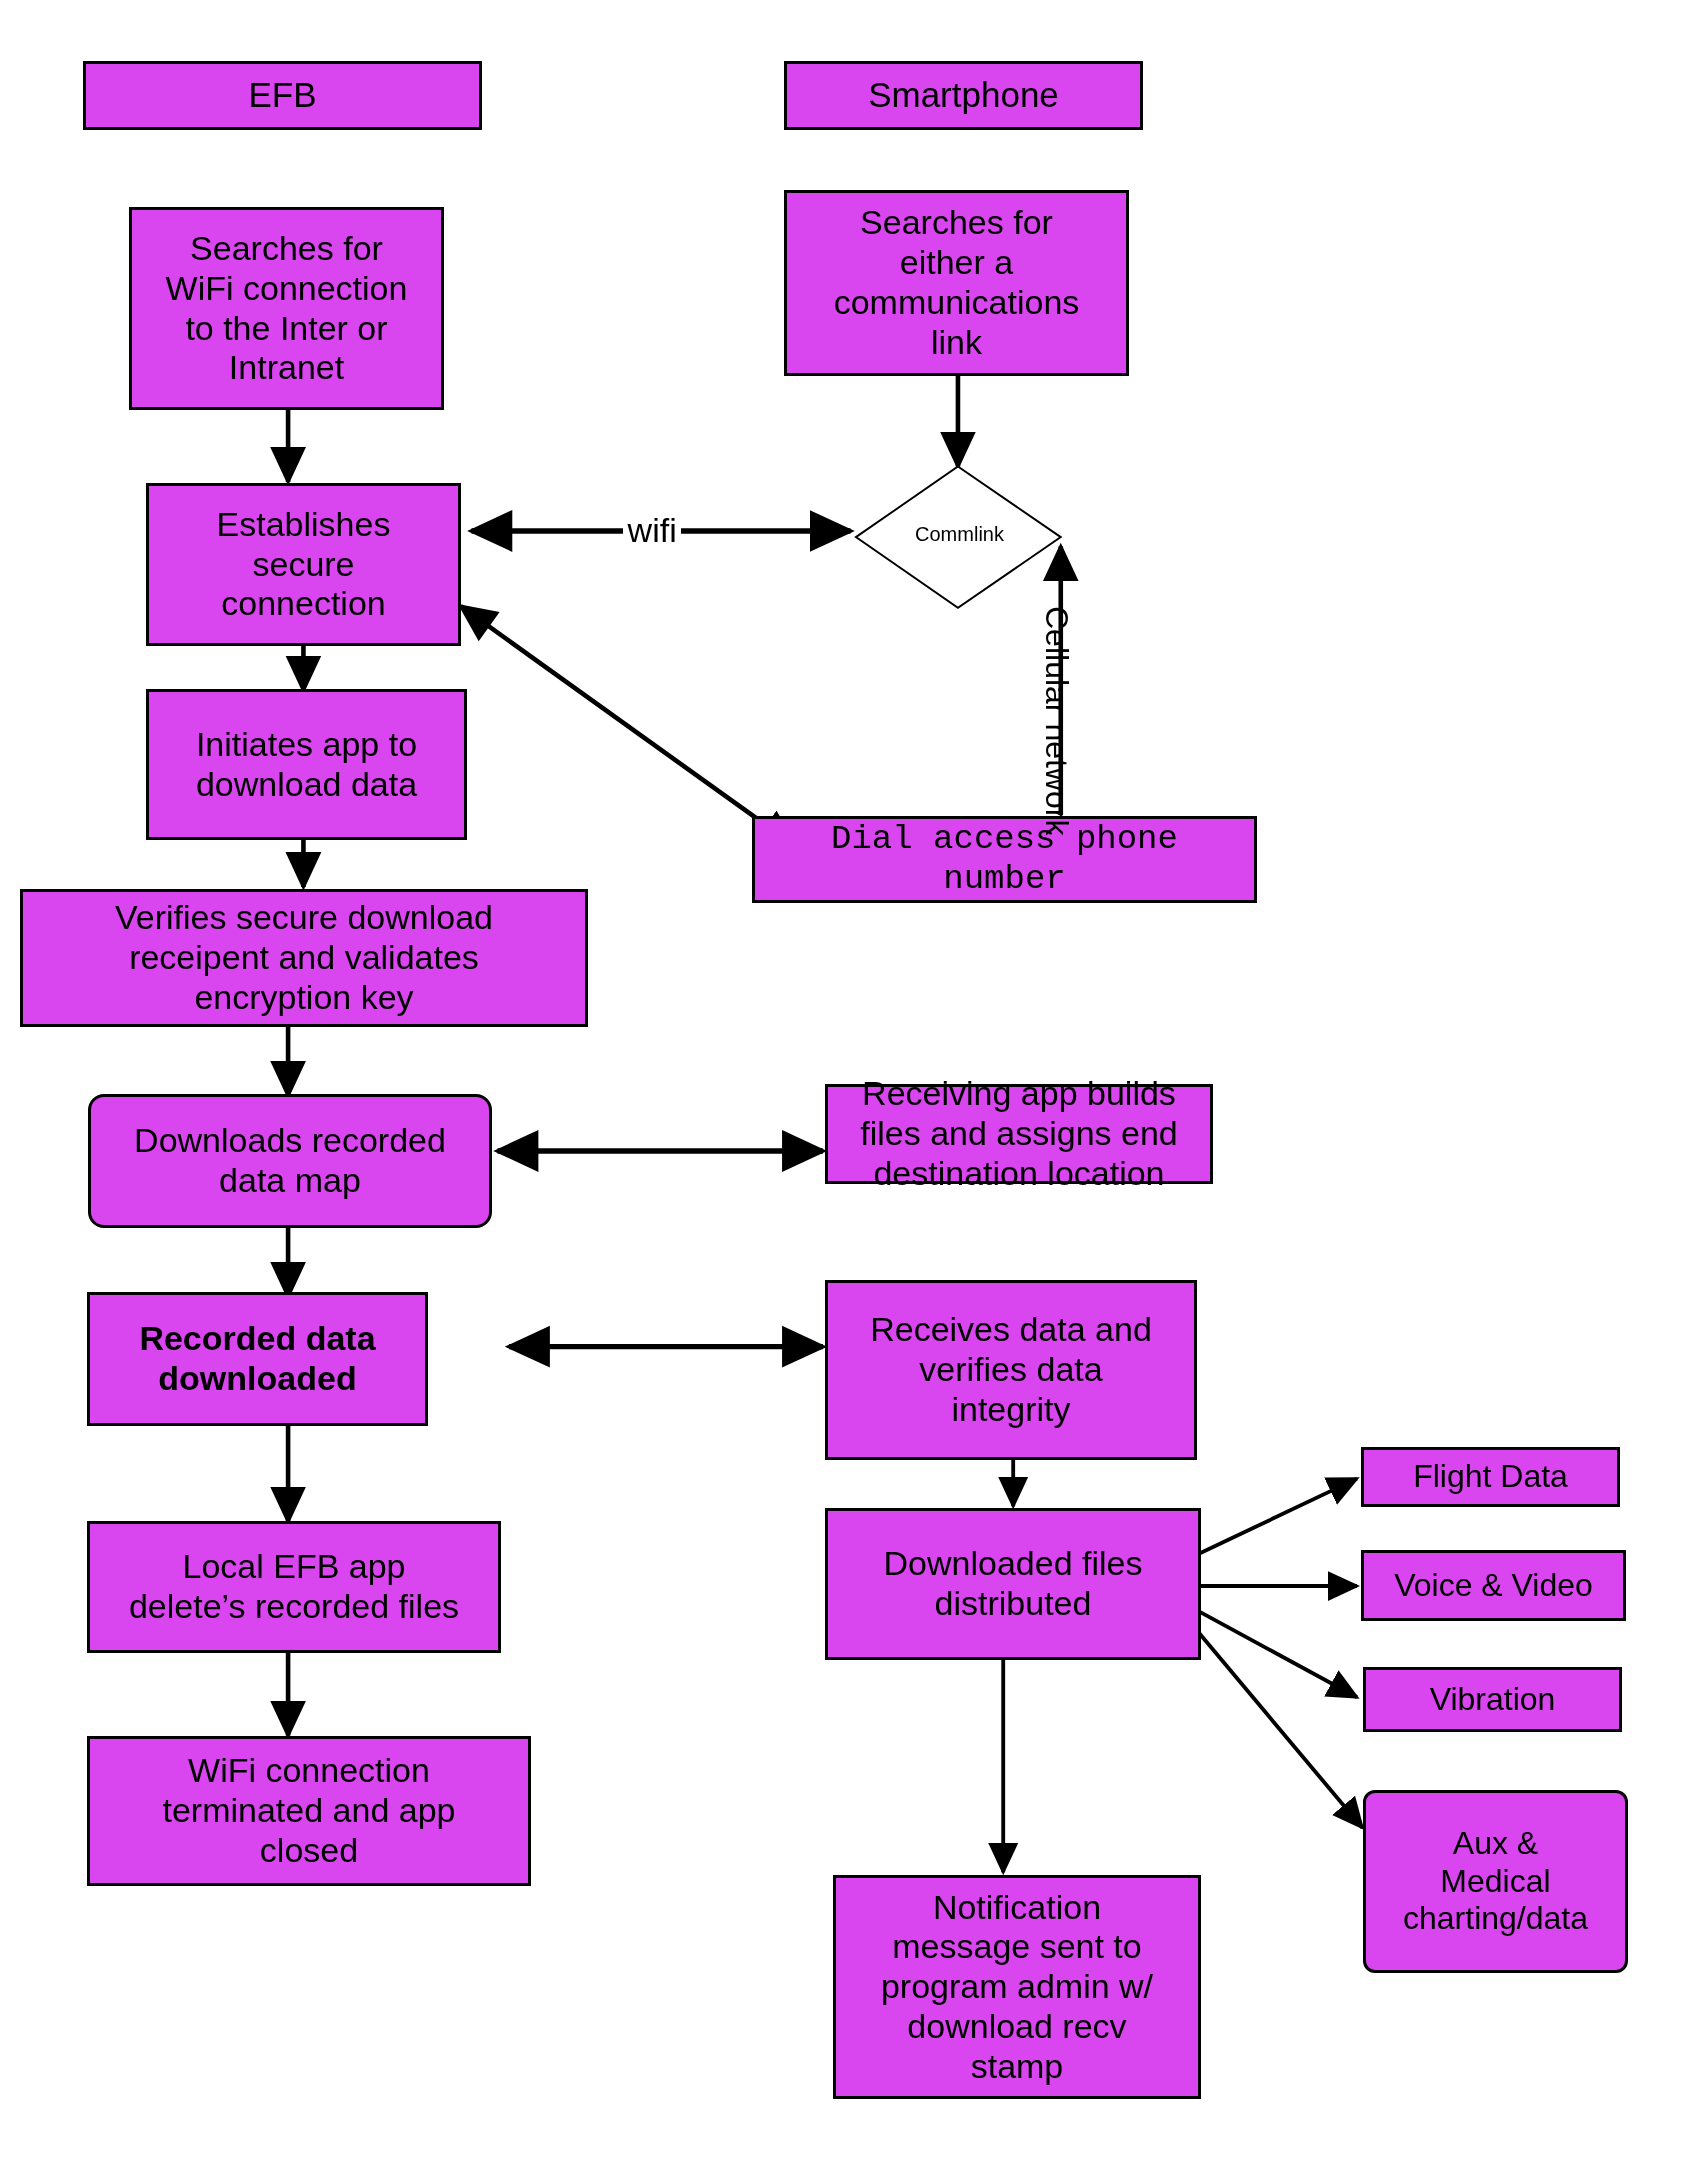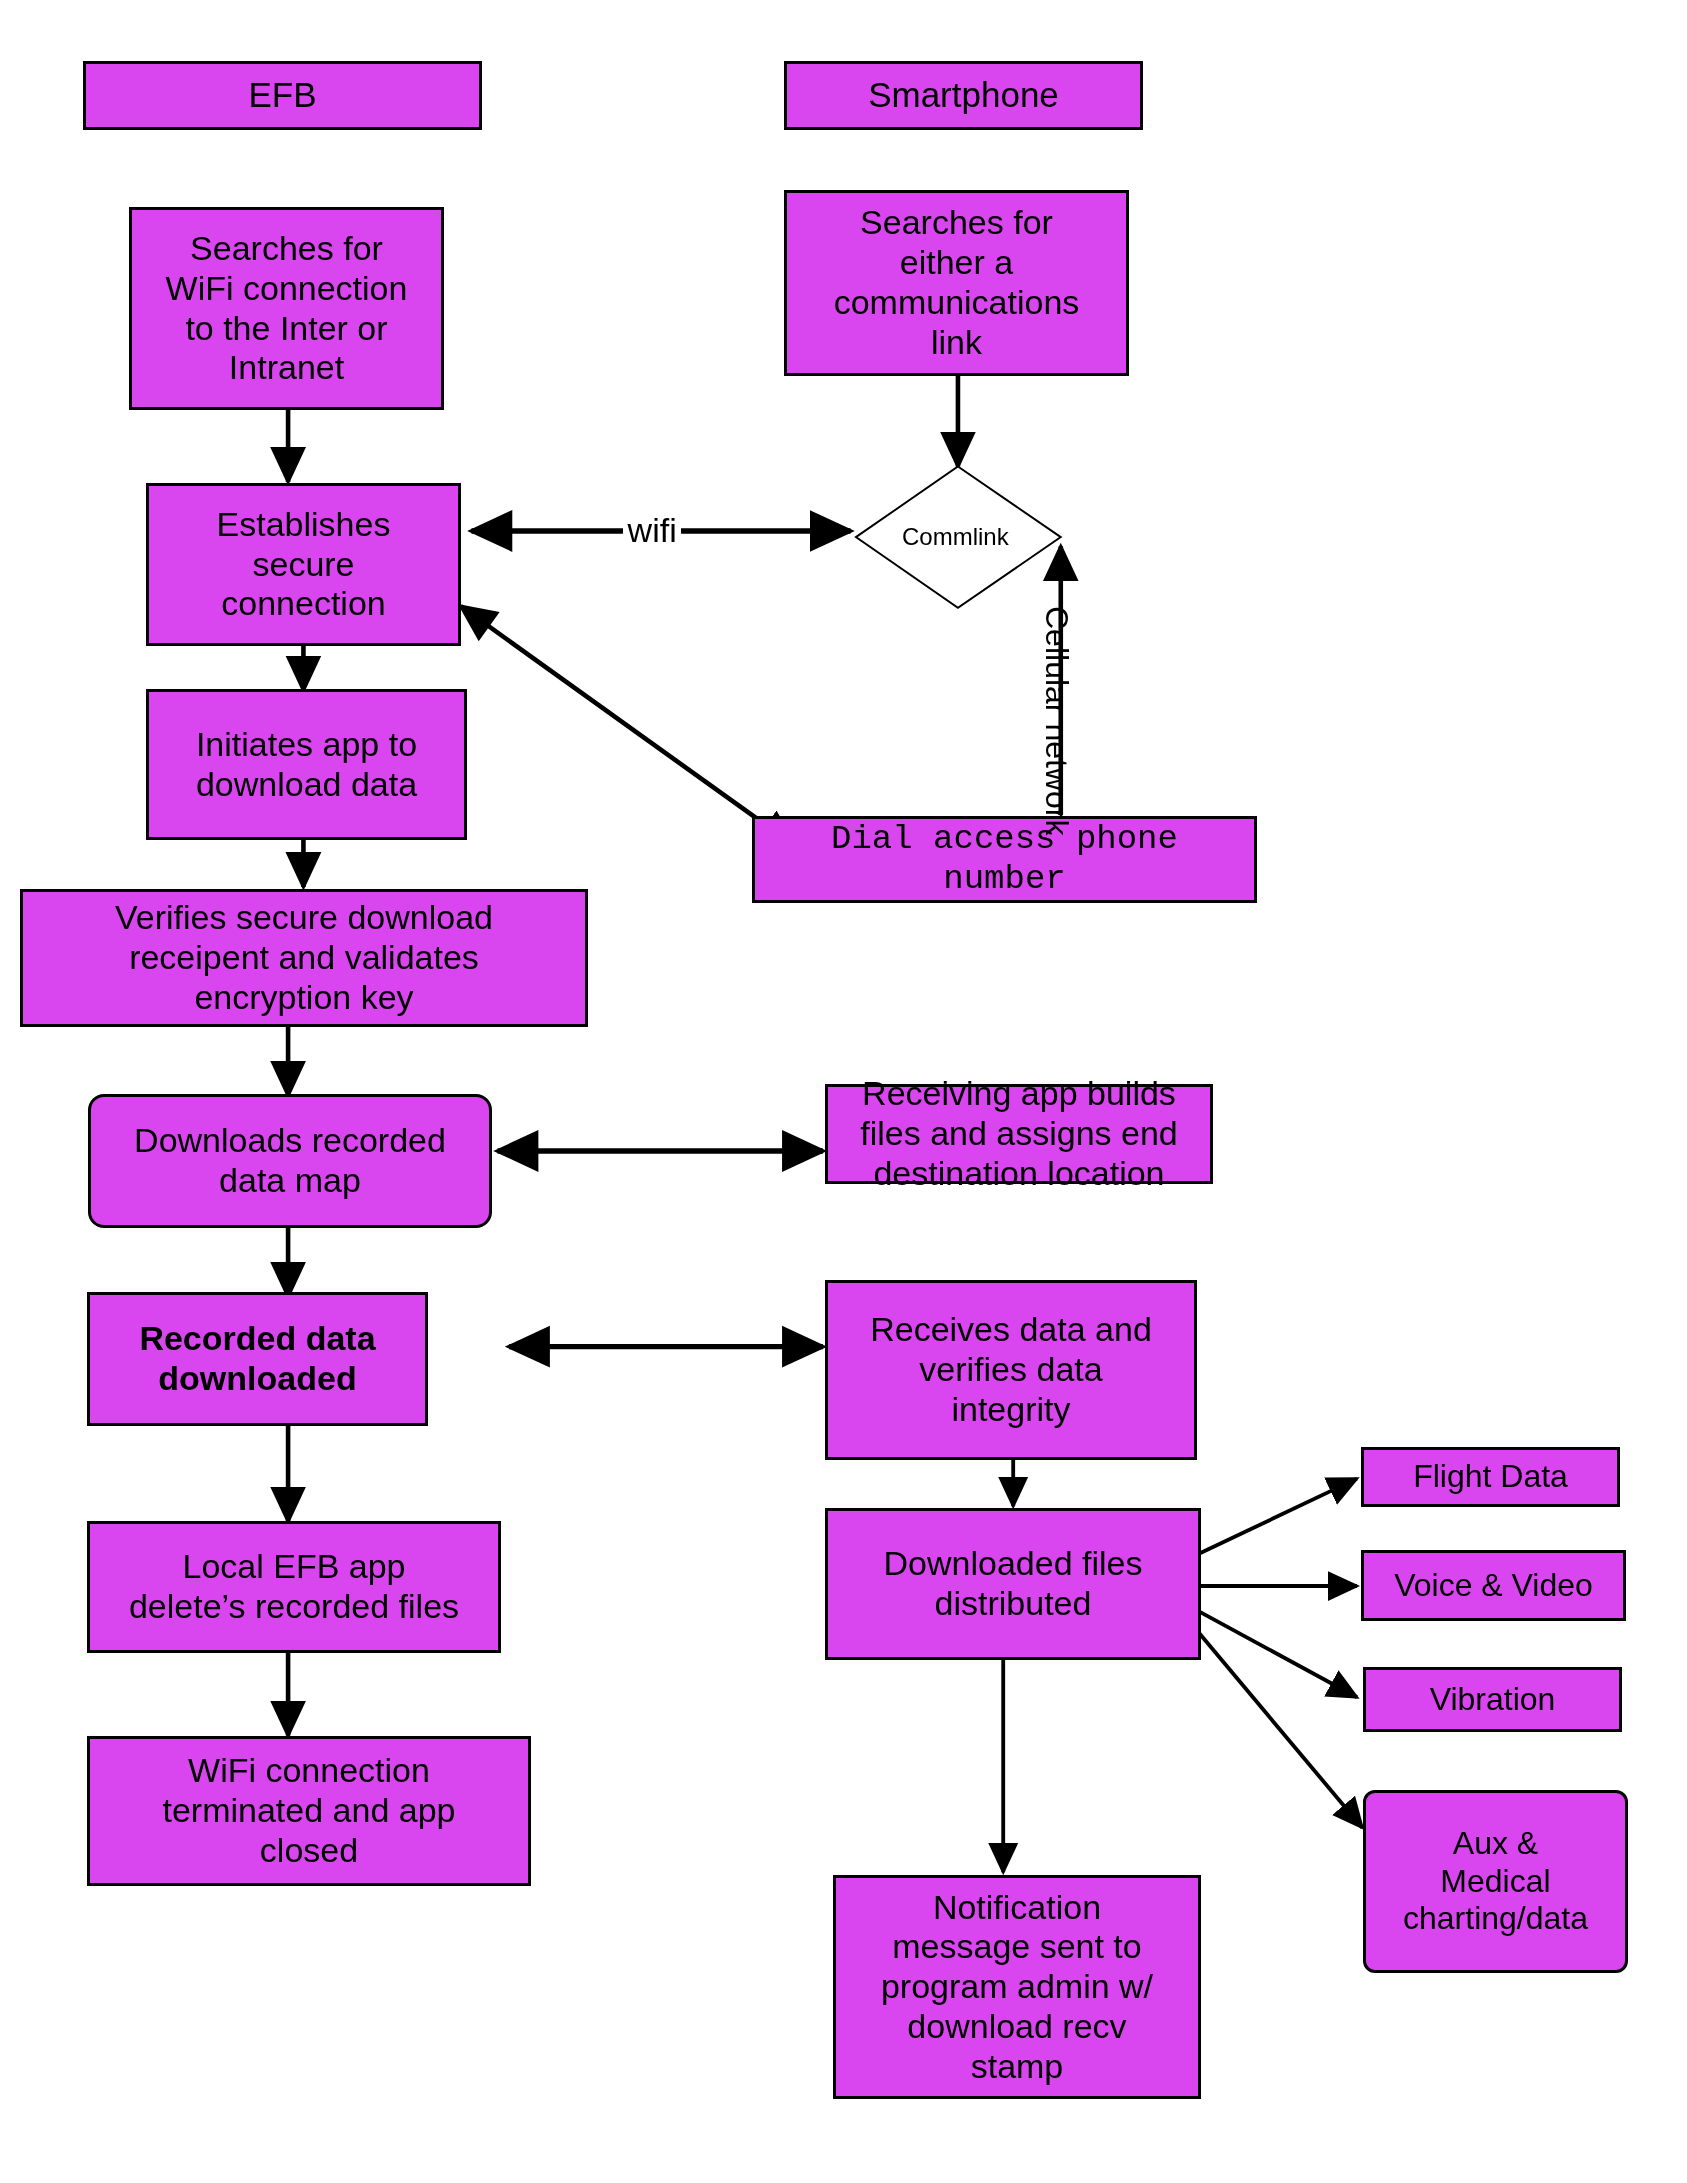--- a/index.html
+++ b/index.html
@@ -65,24 +65,24 @@
     background: transparent;
     padding: 0;
     transform-origin: left top;
     transform: rotate(90deg);
     font-size: 32px;
     line-height: 1.08;
     text-align: left;
   }
   .diamond-label {
     position: absolute;
-    font-size: 24px;
+    font-size: 20px;
     z-index: 3;
     white-space: nowrap;
-    text-align: left;
+    text-align: center;
   }
 </style>
 </head>
 <body>
 
 <div id="canvas">
 
   <svg id="edges" viewBox="0 0 2199 2845">
     <defs>
       <marker id="arr" markerWidth="9" markerHeight="9" refX="7.6" refY="4.5" orient="auto" markerUnits="strokeWidth">

